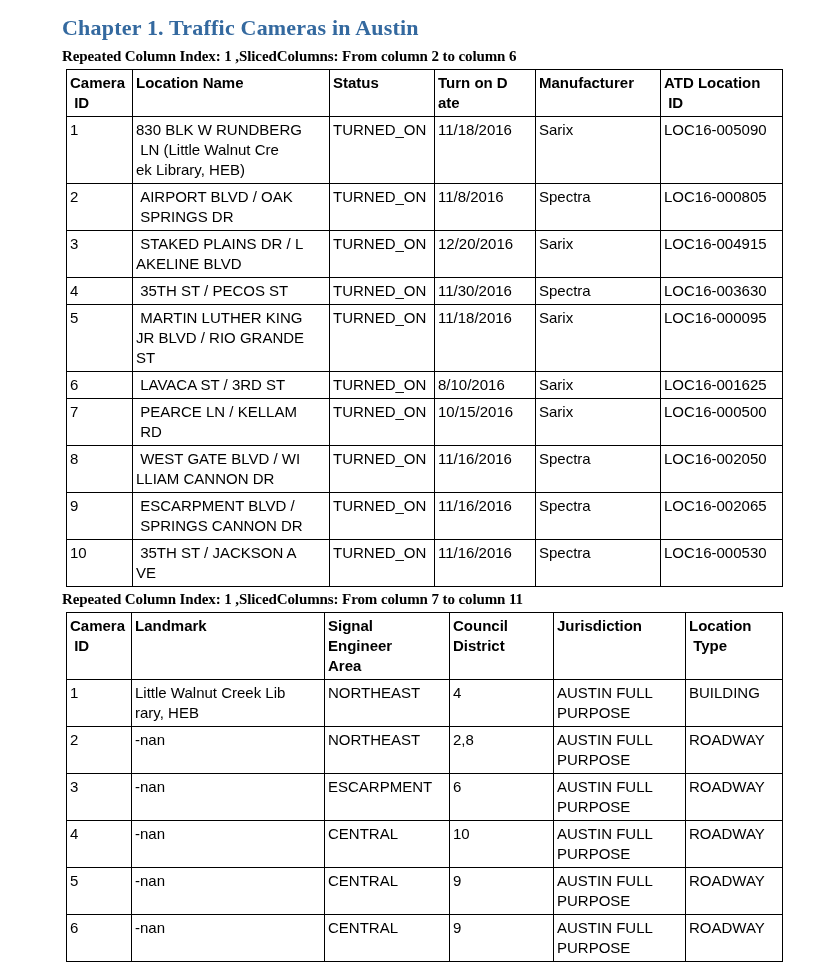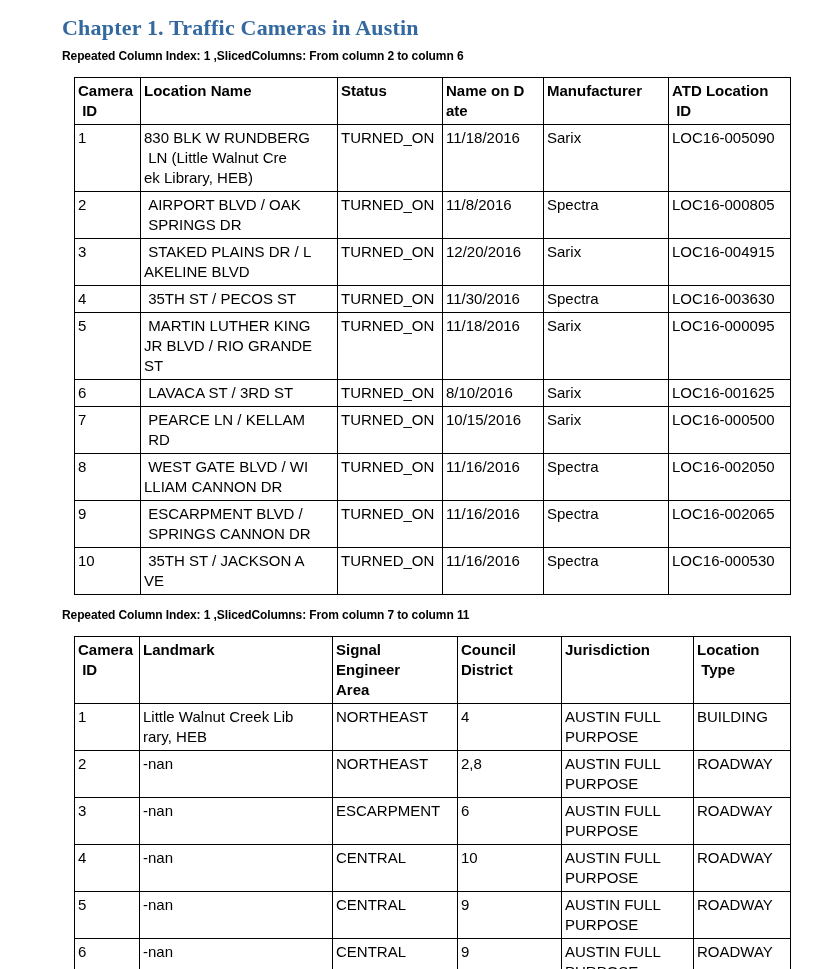--- a/index.html
+++ b/index.html
@@ -18,31 +18,32 @@
   .chapter-title {
     font-family: "Liberation Serif", "DejaVu Serif", serif;
     font-weight: bold;
     font-size: 22px;
     line-height: 26px;
     margin-bottom: 7px;
     letter-spacing: 0.2px;
   }
   .slice-caption {
     font-weight: bold;
-    font-size: 12px;
+    font-size: 15px;
     line-height: 17px;
     margin-bottom: 3px;
     letter-spacing: -0.1px;
+    font-family: Liberation Serif, serif;
   }
   .slice-caption.second { }
   table.data-table {
     border-collapse: collapse;
     table-layout: fixed;
     width: 716px;
-    margin: 12px;
+    margin: 4px;
     border-radius: 28px;
   }
   table.data-table th,
   table.data-table td {
     border: 1.5px solid #000000;
     vertical-align: top;
     text-align: left;
     font-size: 15px;
     line-height: 20px;
     padding: 3px 4px 3px 3px;
@@ -70,21 +71,21 @@
       <col style="width:101px">
       <col style="width:125px">
       <col style="width:122px">
     </colgroup>
   <thead>
         <tr>
           <th>Camera
  ID</th>
           <th>Location Name</th>
           <th>Status</th>
-          <th>Name on D
+          <th>Turn on D
 ate</th>
           <th>Manufacturer</th>
           <th>ATD Location
  ID</th>
         </tr>
       </thead>
       <tbody>
         <tr>
           <td>1</td>
           <td>830 BLK W RUNDBERG

